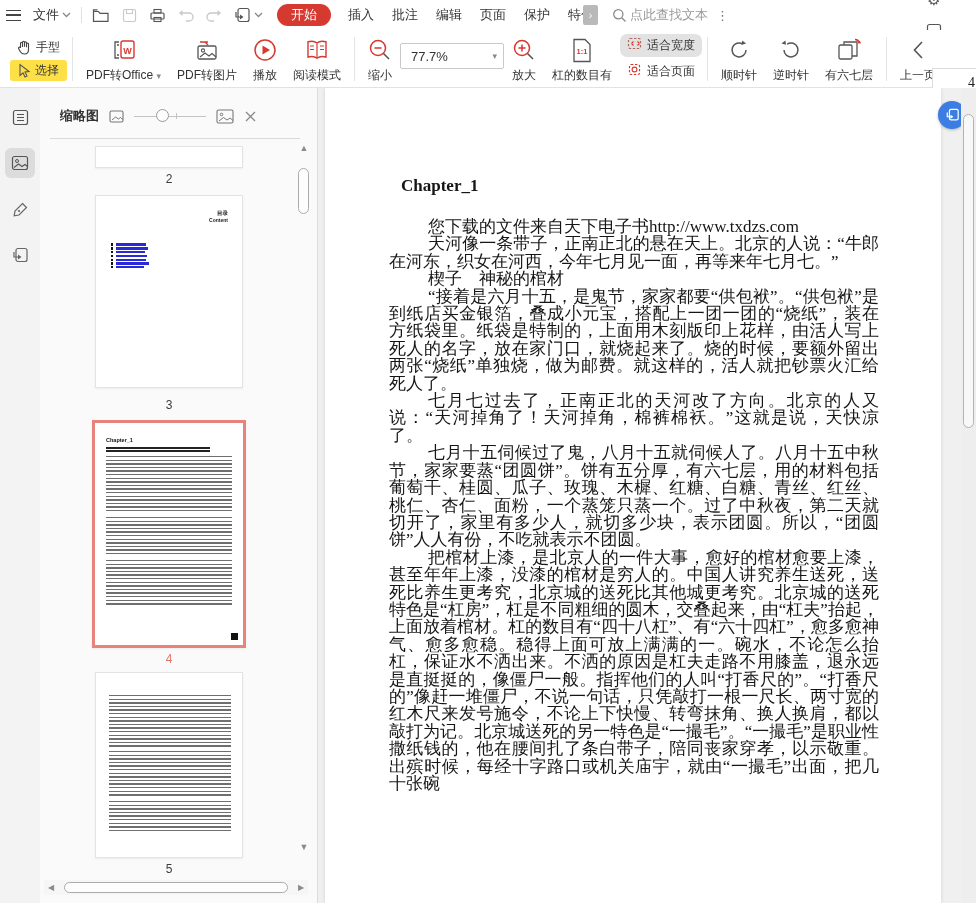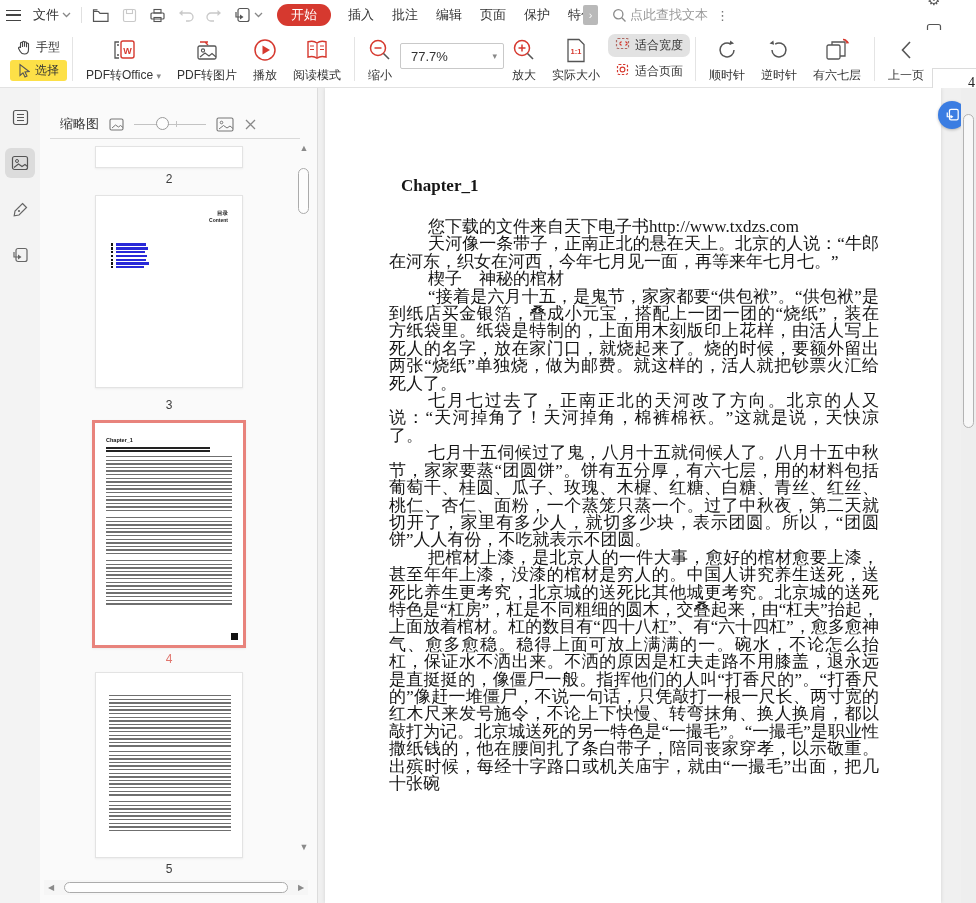--- a/index.html
+++ b/index.html
@@ -46,22 +46,22 @@
 
   
   .bodyrow{position:absolute;left:0;top:88px;width:976px;height:815px;display:flex;}
   .iconstrip{width:40px;height:815px;background:#f3f3f3;display:flex;flex-direction:column;
              align-items:center;padding-top:14px;gap:16px;}
   .stripbtn{width:30px;height:30px;display:flex;align-items:center;justify-content:center;border-radius:6px;}
   .stripbtn.sel{background:#dcdcdc;}
 
   
   .panel{width:278px;height:815px;background:#fafafa;border-right:1px solid #dcdcdc;position:relative;}
-  .panel-head{position:absolute;left:0;top:12px;width:100%;height:48px;display:flex;align-items:center;
-              padding:0 14px 0 20px;font-size:13px;color:#333;gap:10px;}
+  .panel-head{position:absolute;left:0;top:4px;width:100%;height:48px;display:flex;align-items:center;
+              padding:0 14px 0 20px;font-size:13px;color:#333;gap:10px;font-weight:bold;}
   .panel-divider{position:absolute;left:10px;top:50px;width:250px;height:1px;background:#d9d9d9;}
   .slider{position:relative;width:72px;height:14px;}
   .slider .track{position:absolute;left:0;top:6.5px;width:100%;height:1px;background:#c3c3c3;}
   .slider .tick{position:absolute;left:42px;top:4px;width:1px;height:6px;background:#c3c3c3;}
   .slider .knob{position:absolute;left:22px;top:0;width:13px;height:13px;border:1px solid #9a9a9a;
                 border-radius:50%;background:#fdfdfd;}
   .thumb{position:absolute;left:55px;width:148px;background:#fff;border:1px solid #e3e3e3;
          box-shadow:0 1px 2px rgba(0,0,0,.06);}
   .thumb.sel{border:3px solid #e8837c;left:52px;width:154px;}
   .pagelabel{position:absolute;width:148px;left:55px;text-align:center;font-size:12px;color:#3c3c3c;}
@@ -288,21 +288,21 @@
       </span>
       <span>放大</span>
     </div>
     <div class="tbtn">
       <span class="ic">
         <svg width="22" height="25" viewBox="0 0 22 25">
             <path d="M3,1.5 h11 l5,5 v17 h-16 z" fill="none" stroke="#555" stroke-width="1.3"></path>
             <text x="11" y="16" font-size="7.5" fill="#d6392f" text-anchor="middle" font-family="Liberation Sans,sans-serif" font-weight="bold">1:1</text>
           </svg>
       </span>
-      <span>实际大小</span>
+      <span>杠的数目有</span>
     </div>
     <div class="fitcol">
       <div class="fitrow sel">
         <svg width="15" height="13" viewBox="0 0 15 13">
             <rect x="1.5" y="1.5" width="12" height="10" rx="1.5" fill="none" stroke="#b06a63" stroke-width="1.2" stroke-dasharray="2.4 1.6"></rect>
             <path d="M4.5,6.5 l2-2 m-2,2 l2,2 m4-4 l2,2 m0,0 l-2,2" stroke="#d6392f" stroke-width="1.1" fill="none"></path>
           </svg>
         <span>适合宽度</span>
       </div>
       <div class="fitrow">

